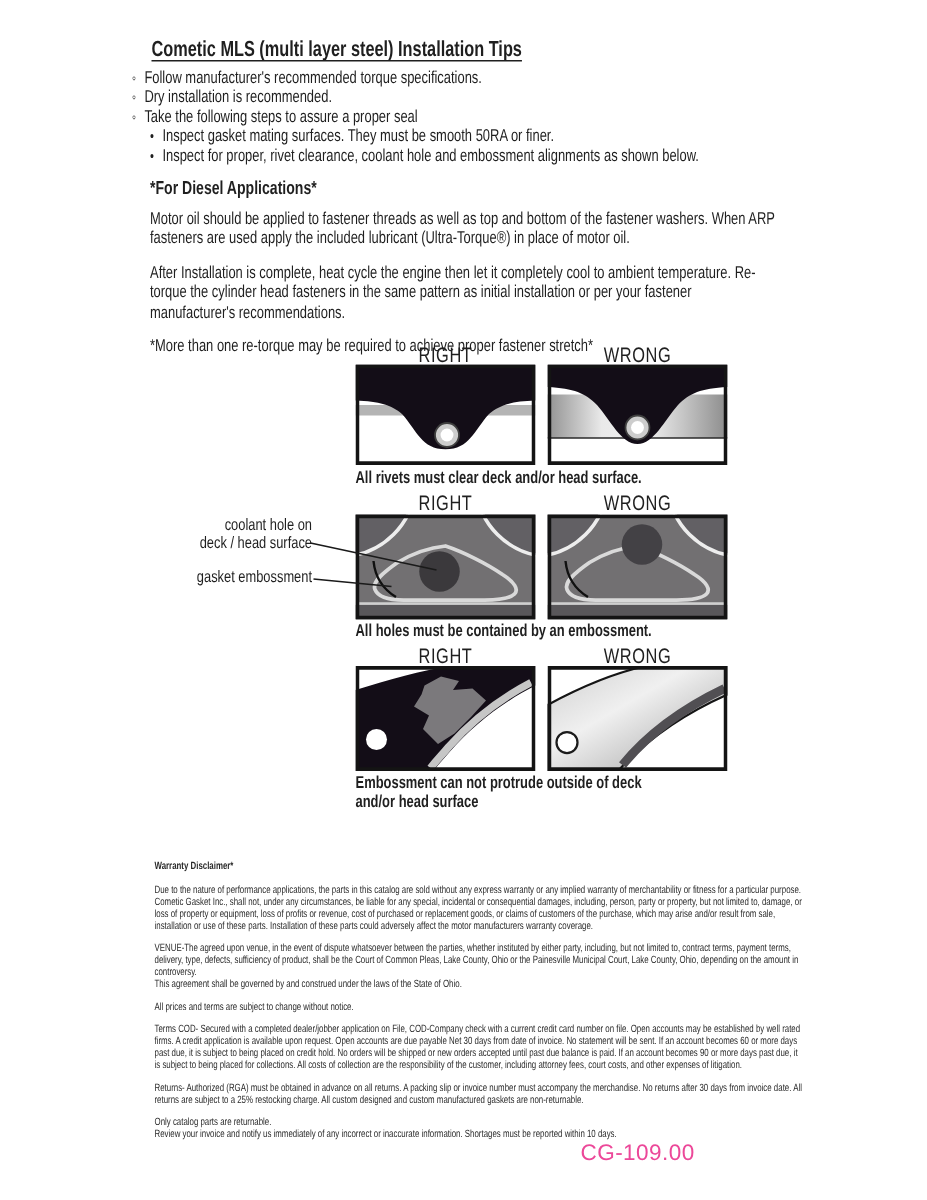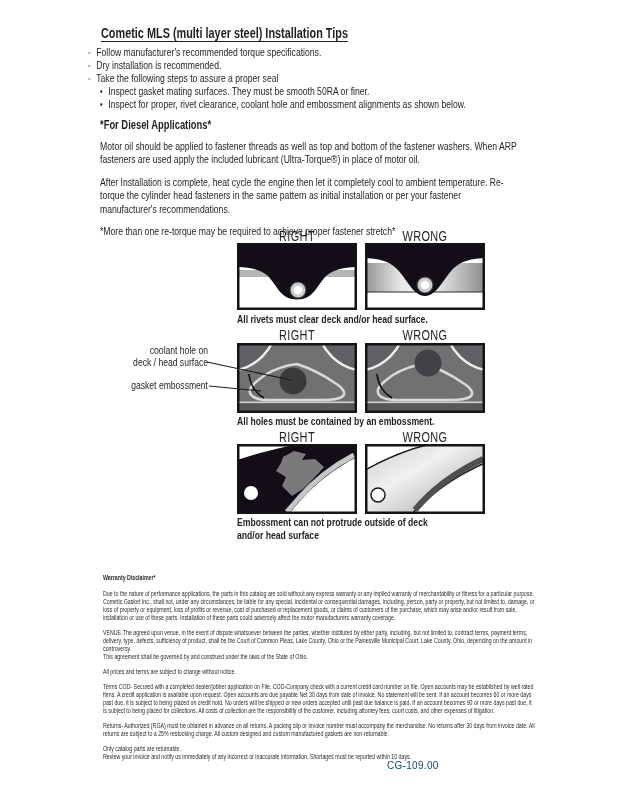--- a/index.html
+++ b/index.html
@@ -23,21 +23,21 @@
   .fig-caption{position:absolute;left:237px;font-size:11.5px;font-weight:bold;line-height:13px;
                white-space:nowrap;transform:scaleX(.75);transform-origin:0 0;}
   .fig-side-label{position:absolute;left:60px;width:148px;text-align:right;font-size:11px;
                   line-height:11.5px;transform:scaleX(.78);transform-origin:100% 0;white-space:nowrap;}
   .leaders{position:absolute;left:0;top:0;z-index:5;pointer-events:none;}
   .legal{position:absolute;left:103px;top:574px;width:576px;font-size:7px;line-height:8px;
          color:#2a2a2a;transform:scaleX(.75);transform-origin:0 0;}
   .legal .lg-head{font-weight:bold;margin:0 0 8px 0;}
   .legal p{margin:0 0 7px 0;}
   .legal p.tight{margin:0;}
-  .footer-code{position:absolute;left:387px;top:760px;font-size:10px;letter-spacing:.3px;color:#0c4a6e;}
+  .footer-code{position:absolute;left:387px;top:760px;font-size:15px;letter-spacing:.3px;color:#ec4899;}
 </style>
 </head>
 <body>
 
 <div class="page">
 
   <div class="title">Cometic MLS (multi layer steel) Installation Tips</div>
 
   <div class="bullets">
     <div class="b-row">

